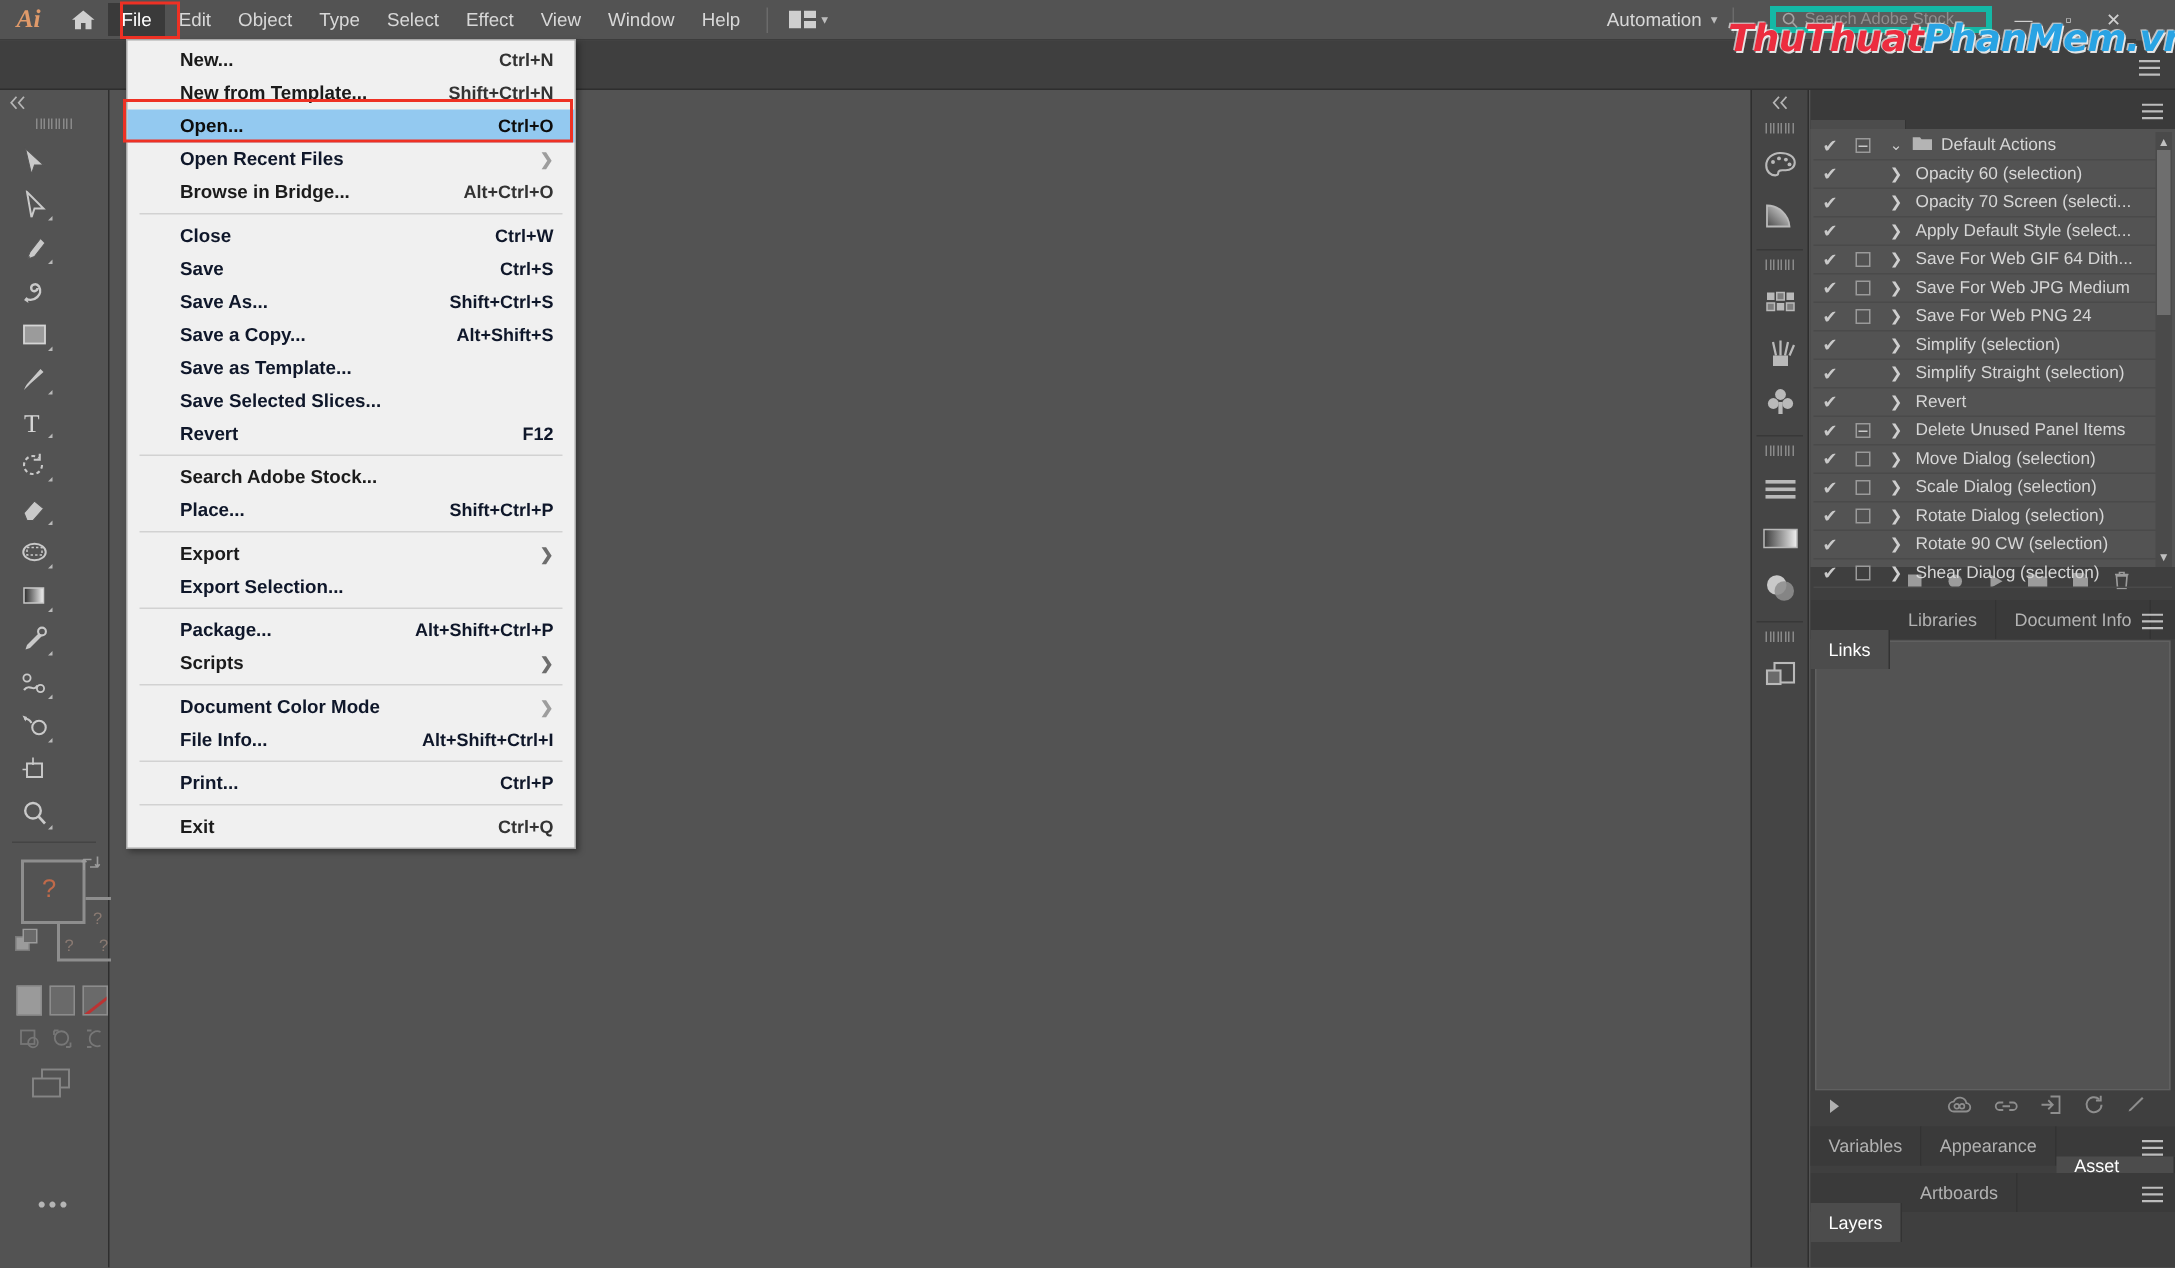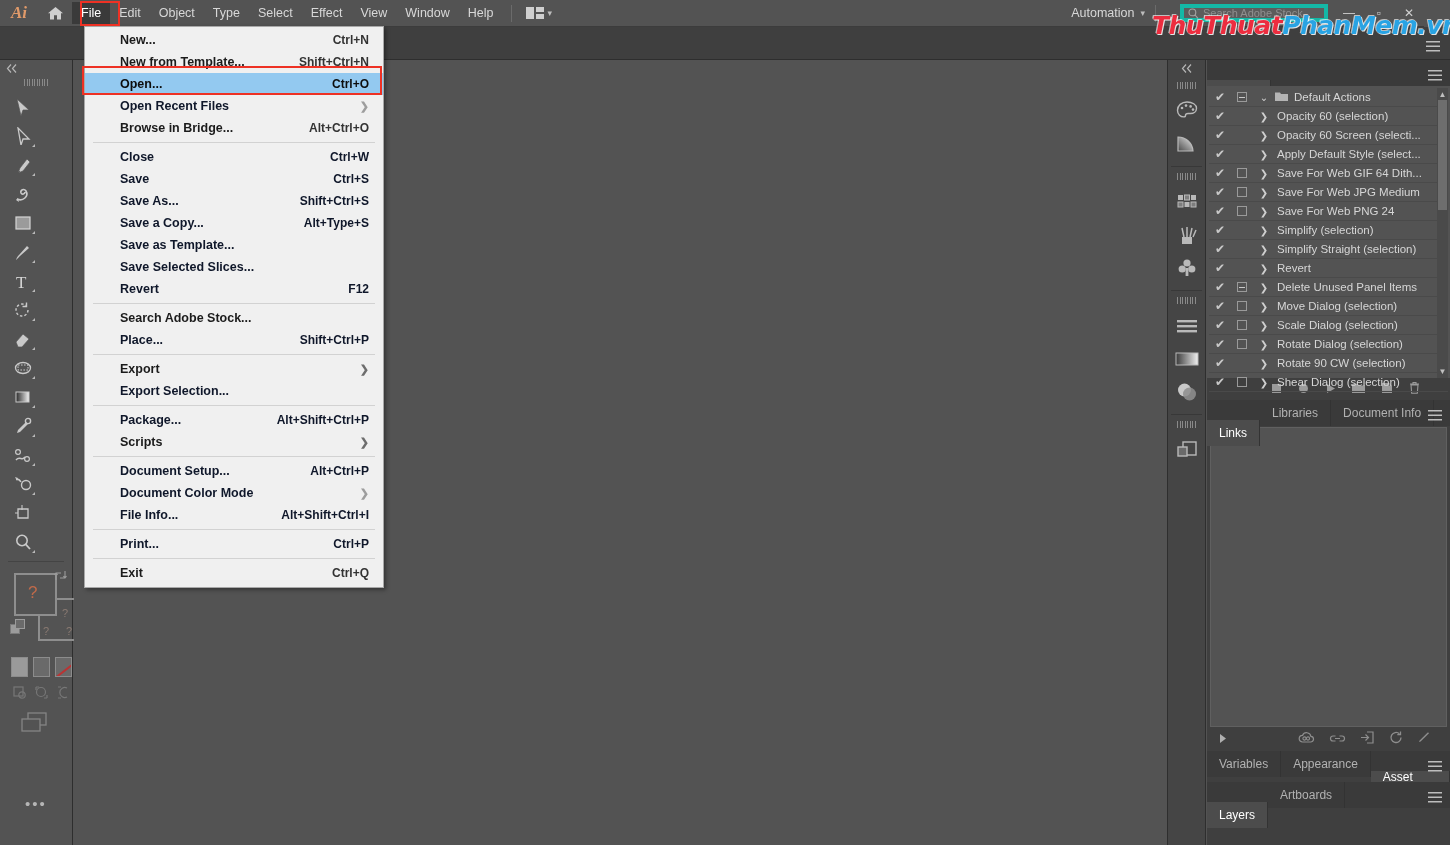--- a/index.html
+++ b/index.html
@@ -624,21 +624,21 @@
           <span class="col-box"></span>
           <span class="col-arrow">❯</span>
           <span class="act-label">Opacity 60 (selection)</span>
         </div>
         <div class="act-row">
           <span class="col-check">
             <span class="chk">✔</span>
           </span>
           <span class="col-box"></span>
           <span class="col-arrow">❯</span>
-          <span class="act-label">Opacity 60 Screen (selecti...</span>
+          <span class="act-label">Opacity 70 Screen (selecti...</span>
         </div>
         <div class="act-row">
           <span class="col-check">
             <span class="chk">✔</span>
           </span>
           <span class="col-box"></span>
           <span class="col-arrow">❯</span>
           <span class="act-label">Apply Default Style (select...</span>
         </div>
         <div class="act-row">
@@ -884,21 +884,21 @@
     <div class="mrow disabled">
       <span class="lbl">Save</span>
       <span class="sc">Ctrl+S</span>
     </div>
     <div class="mrow disabled">
       <span class="lbl">Save As...</span>
       <span class="sc">Shift+Ctrl+S</span>
     </div>
     <div class="mrow disabled">
       <span class="lbl">Save a Copy...</span>
-      <span class="sc">Alt+Type+S</span>
+      <span class="sc">Alt+Shift+S</span>
     </div>
     <div class="mrow disabled">
       <span class="lbl">Save as Template...</span>
     </div>
     <div class="mrow disabled">
       <span class="lbl">Save Selected Slices...</span>
     </div>
     <div class="mrow disabled">
       <span class="lbl">Revert</span>
       <span class="sc">F12</span>
@@ -923,24 +923,20 @@
     <div class="mrow disabled">
       <span class="lbl">Package...</span>
       <span class="sc">Alt+Shift+Ctrl+P</span>
     </div>
     <div class="mrow enabled">
       <span class="lbl">Scripts</span>
       <span class="sub">❯</span>
     </div>
     <div class="msep"></div>
     <div class="mrow disabled">
-      <span class="lbl">Document Setup...</span>
-      <span class="sc">Alt+Ctrl+P</span>
-    </div>
-    <div class="mrow disabled">
       <span class="lbl">Document Color Mode</span>
       <span class="sub">❯</span>
     </div>
     <div class="mrow disabled">
       <span class="lbl">File Info...</span>
       <span class="sc">Alt+Shift+Ctrl+I</span>
     </div>
     <div class="msep"></div>
     <div class="mrow disabled">
       <span class="lbl">Print...</span>

